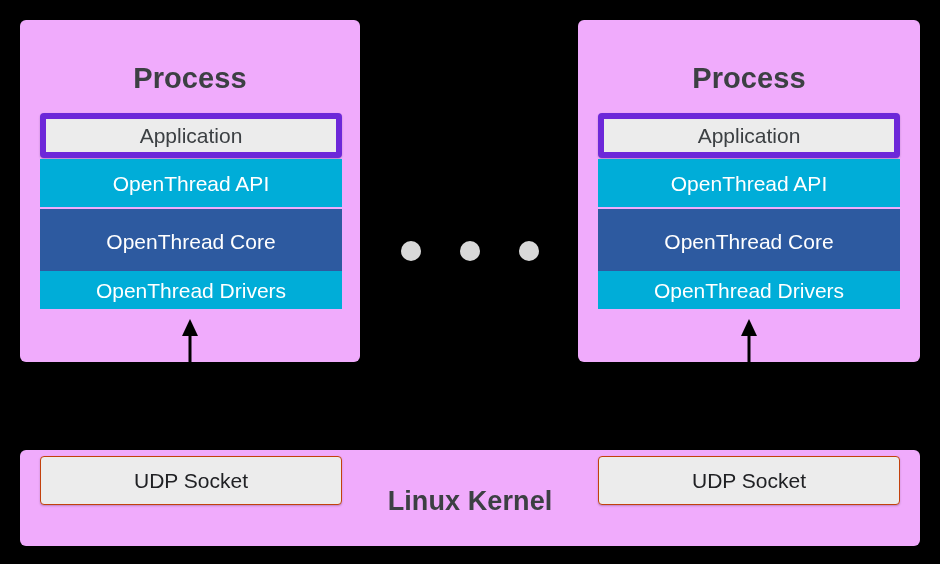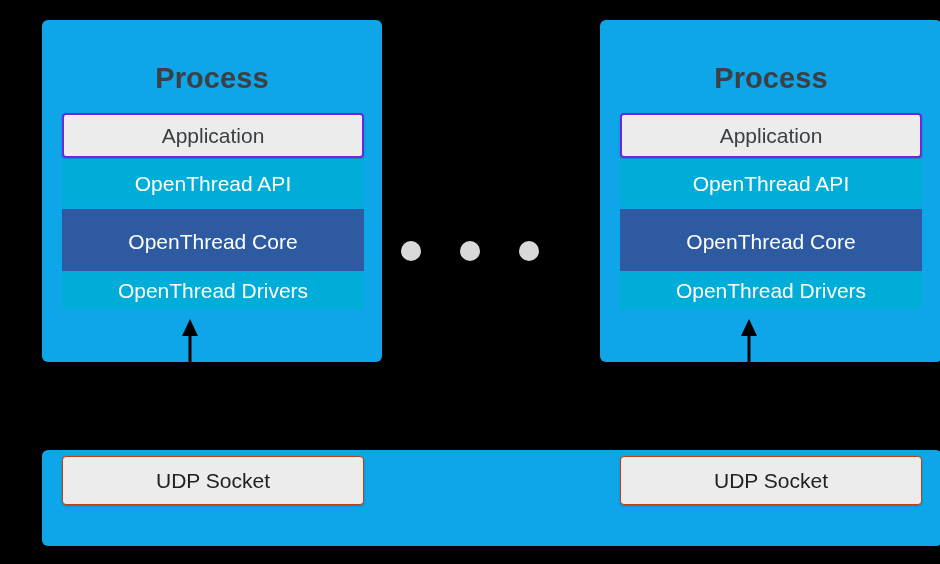--- a/index.html
+++ b/index.html
@@ -13,24 +13,23 @@
     height: 564px;
     background: #000000;
     overflow: hidden;
     font-family: "Liberation Sans", sans-serif;
     -webkit-font-smoothing: antialiased;
   }
 
   
   .card {
     position: absolute;
-    background: #0ea5e9;
+    background: #f0abfc;
     border-radius: 6px;
     box-shadow: 0 1px 2px rgba(0,0,0,0.35);
-    margin-left: 22px;
   }
   #process-left  { left: 20px;  top: 20px;  width: 340px; height: 342px; }
   #process-right { left: 578px; top: 20px;  width: 342px; height: 342px; }
   #kernel-card   { left: 20px;  top: 450px; width: 900px; height: 96px; }
 
   
   .process-title {
     position: absolute;
     left: 0;
     right: 0;
@@ -63,21 +62,21 @@
     display: flex;
     align-items: center;
     justify-content: center;
     box-sizing: border-box;
     font-size: 21px;
     line-height: 1.0;
     text-align: center;
   }
   .layer.app {
     background: #ECECEC;
-    border: 2px solid #6d28d9;
+    border: 6px solid #6d28d9;
     border-radius: 4px;
     color: #3C4043;
     box-shadow: 0 1px 2px rgba(0,0,0,0.22);
   }
   .layer.cyan {
     background: #00ADD8;
     color: #FFFFFF;
   }
   .layer.navy {
     background: #2D5AA0;
@@ -170,19 +169,20 @@
     <line x1="11" y1="44" x2="11" y2="13" stroke="#000000" stroke-width="3"></line>
     <polygon points="11,1 3,18 19,18" fill="#000000"></polygon>
   </svg>
 
   <svg class="arrow" id="arrow-right" viewBox="0 0 22 44">
     <line x1="11" y1="44" x2="11" y2="13" stroke="#000000" stroke-width="3"></line>
     <polygon points="11,1 3,18 19,18" fill="#000000"></polygon>
   </svg>
 
   <div class="card" id="kernel-card">
+    <div id="kernel-title">Linux Kernel</div>
 
     <div class="udp-box" id="udp-left">UDP Socket</div>
 
     <div class="udp-box" id="udp-right">UDP Socket</div>
   </div>
 
 </div>
 
 </body></html>

